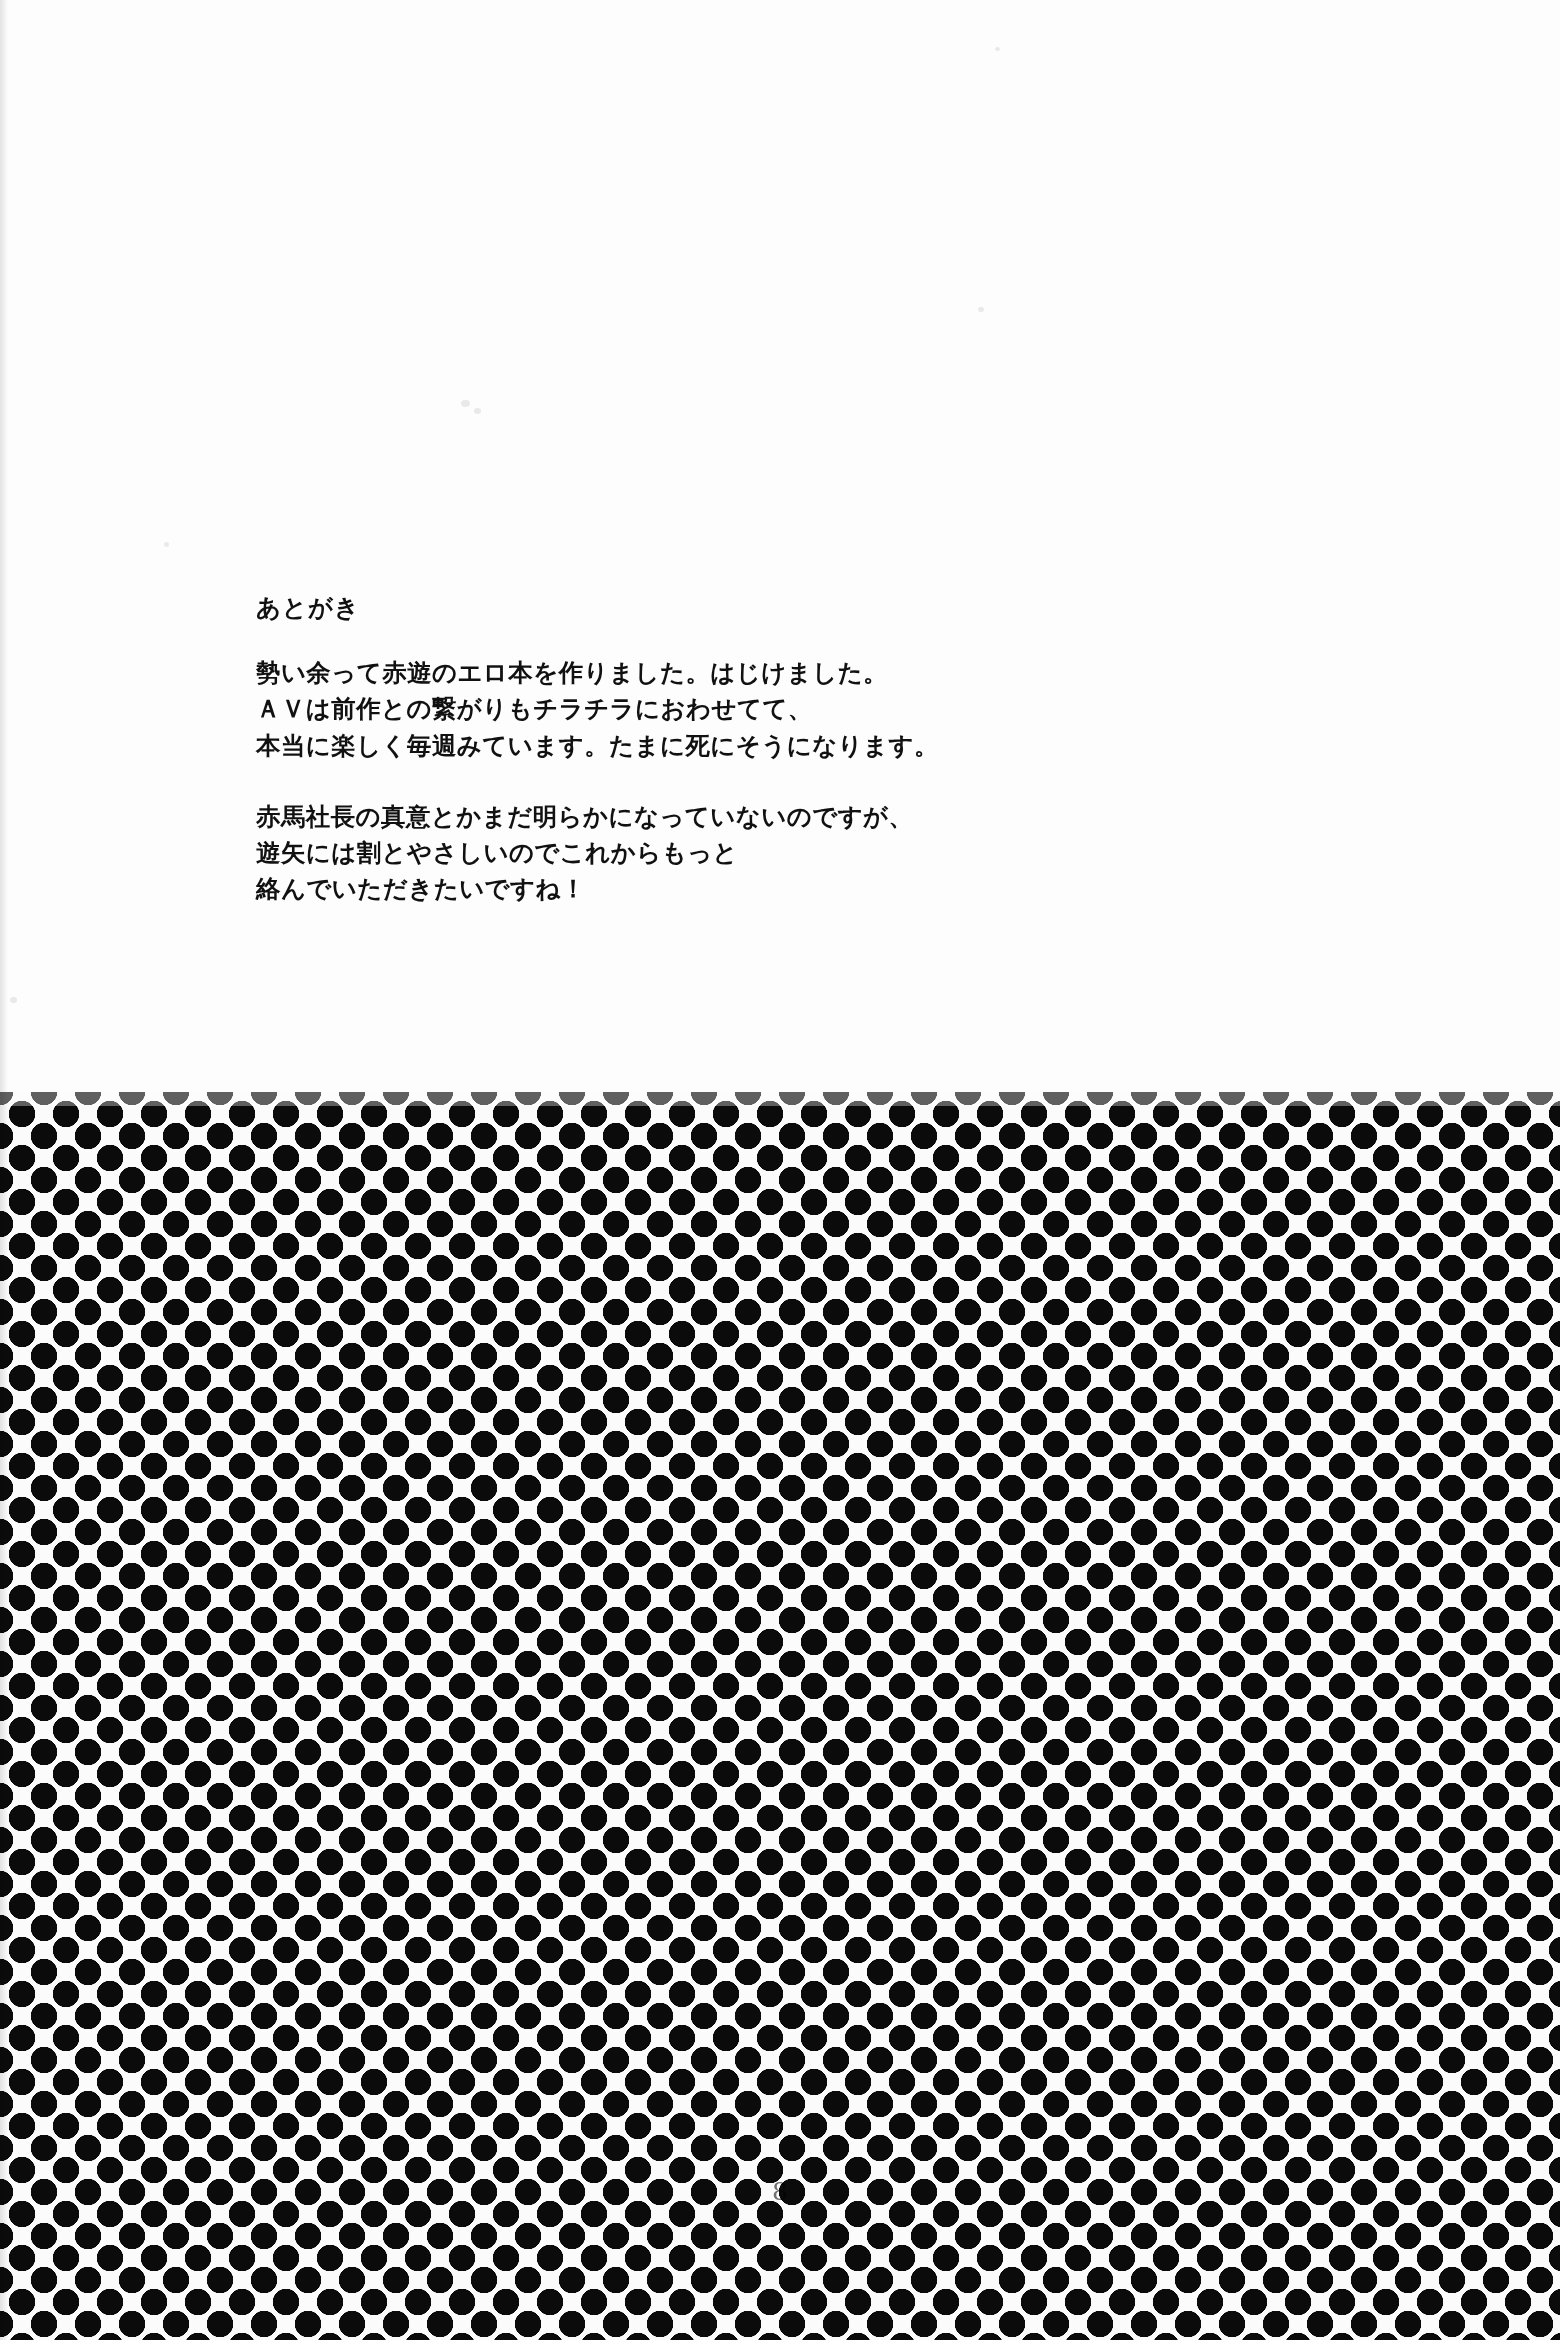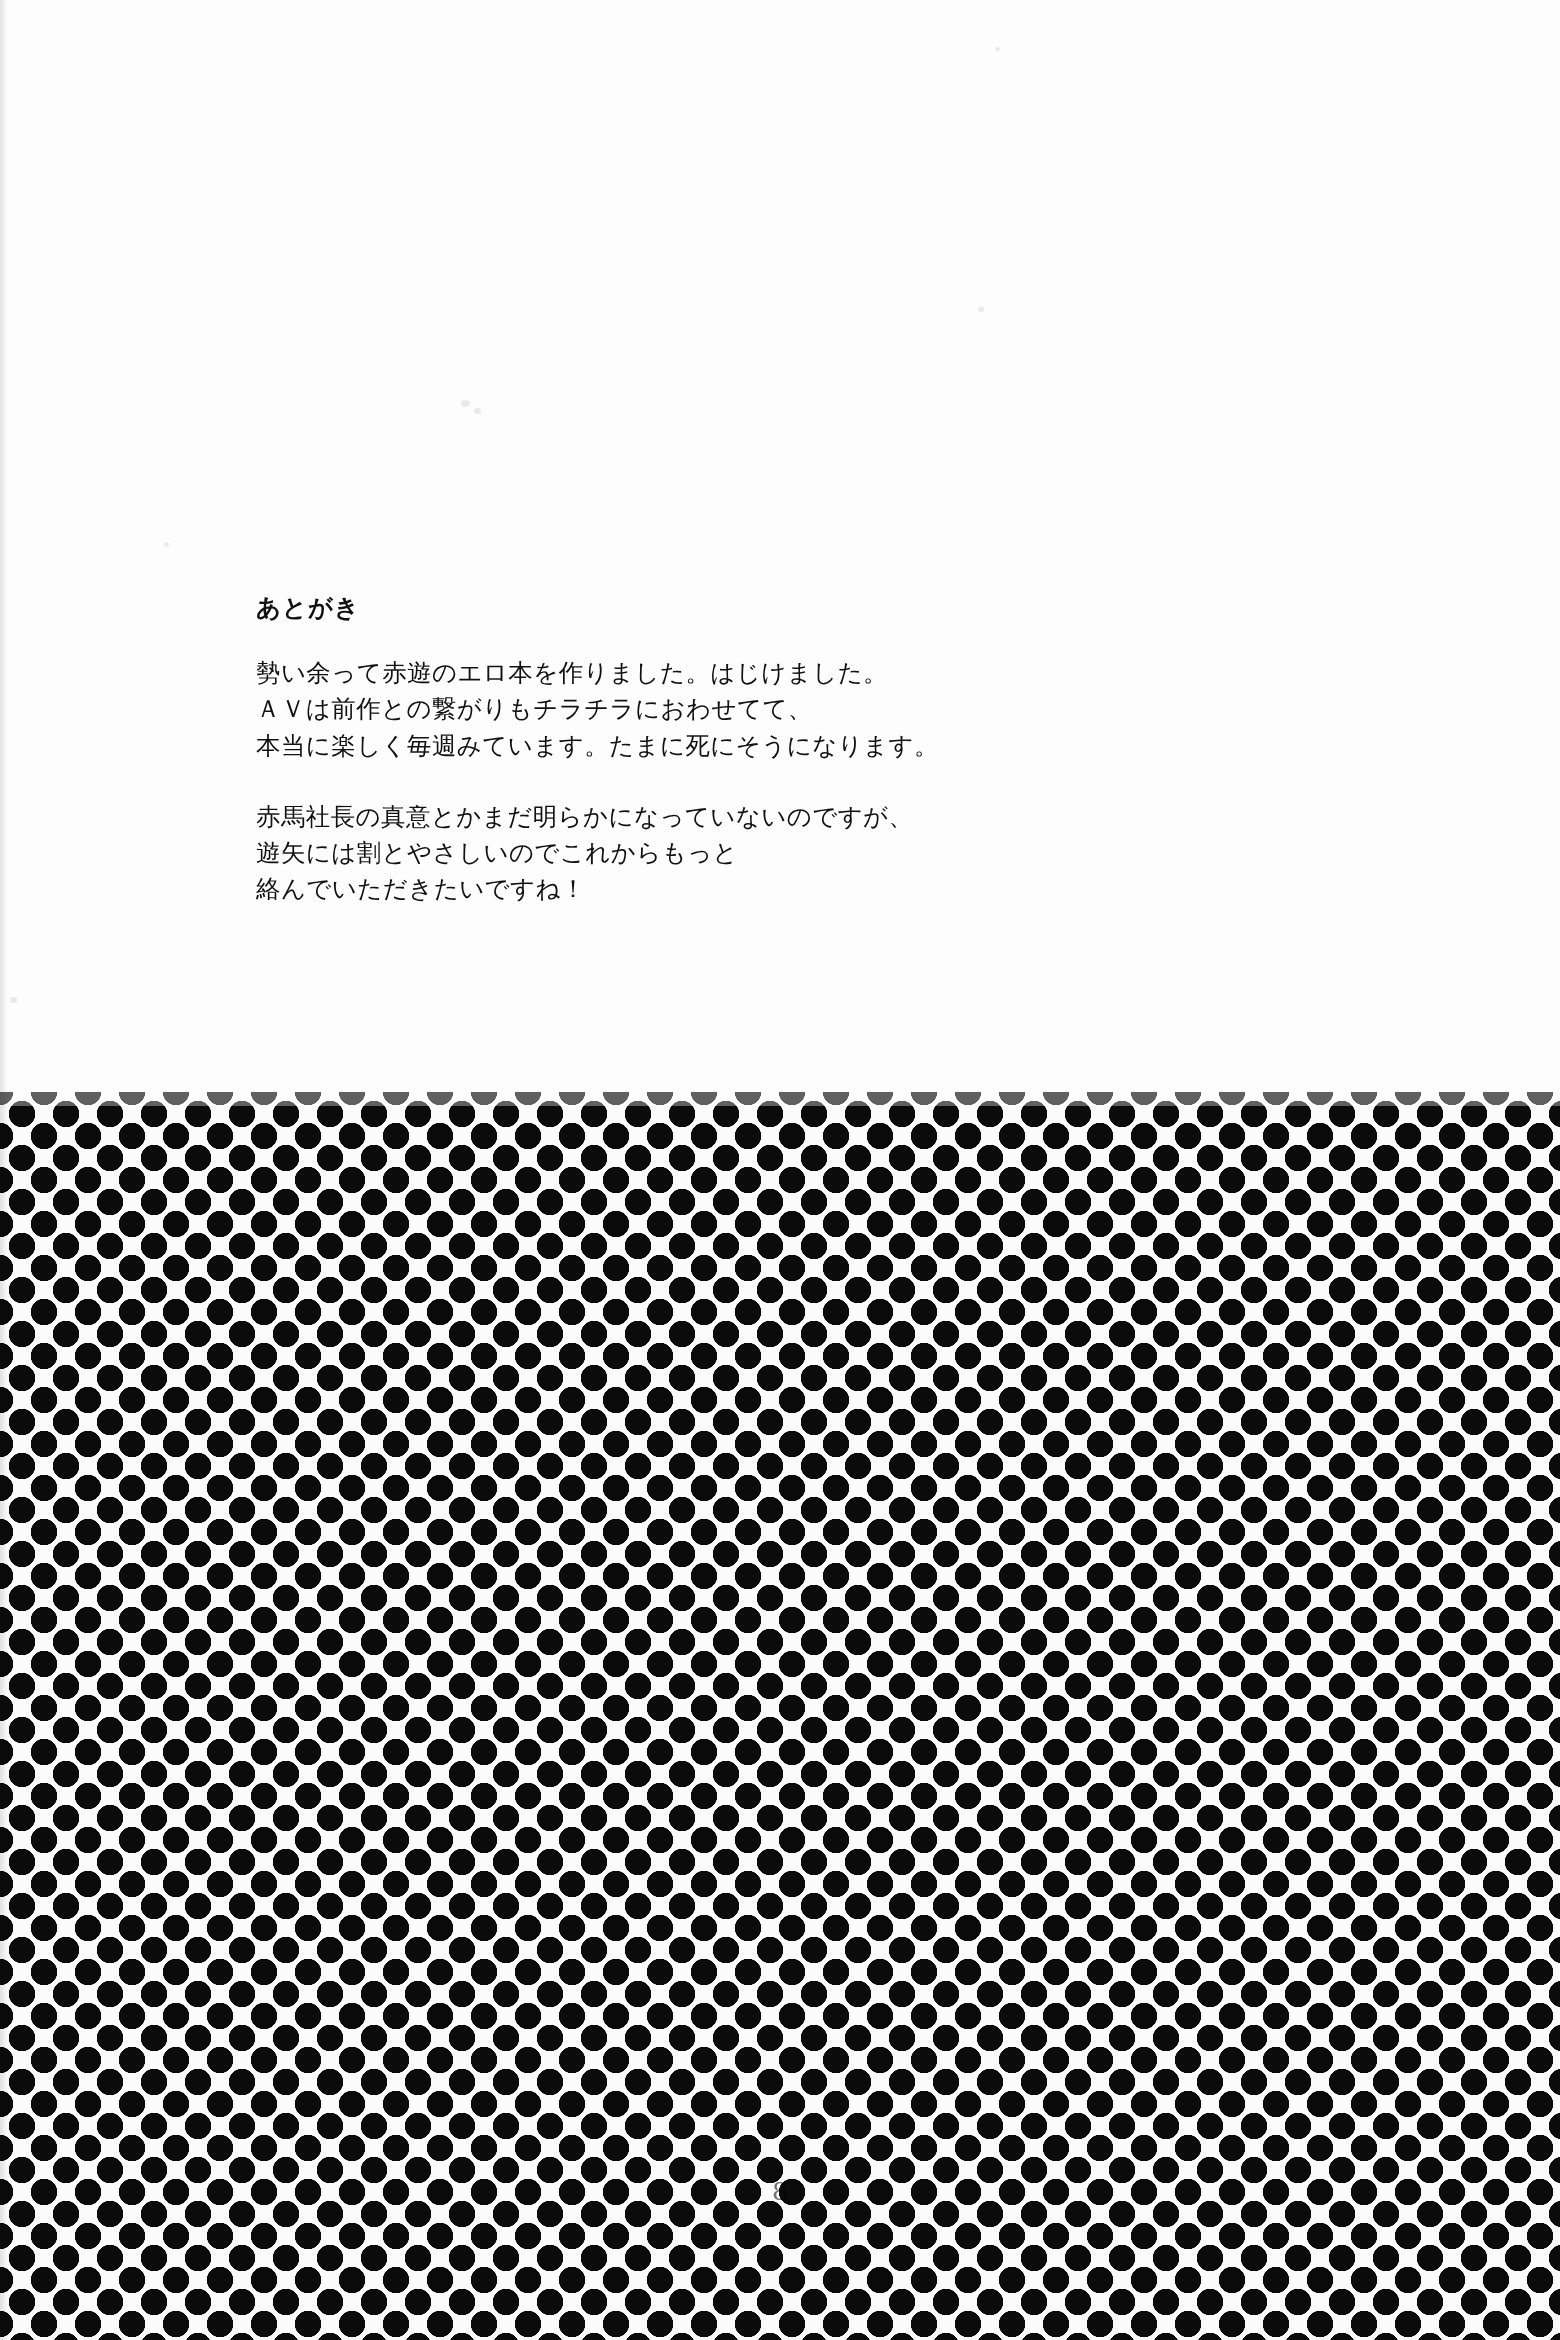--- a/index.html
+++ b/index.html
@@ -43,21 +43,21 @@
   .afterword-title {
     font-size: 24.4px;
     font-weight: bold;
     color: #111111;
     letter-spacing: 1px;
     margin: 0 0 33px 0;
     line-height: 1.2;
   }
   .afterword-para {
     font-size: 24.4px;
-    font-weight: normal;
+    font-weight: bold;
     color: #111111;
     line-height: 1.48;
     letter-spacing: 0.5px;
     margin: 0 0 35px 0;
     white-space: pre-line;
   }
   .afterword-para:last-child { margin-bottom: 2px; }
 
   
   .dot-band {

